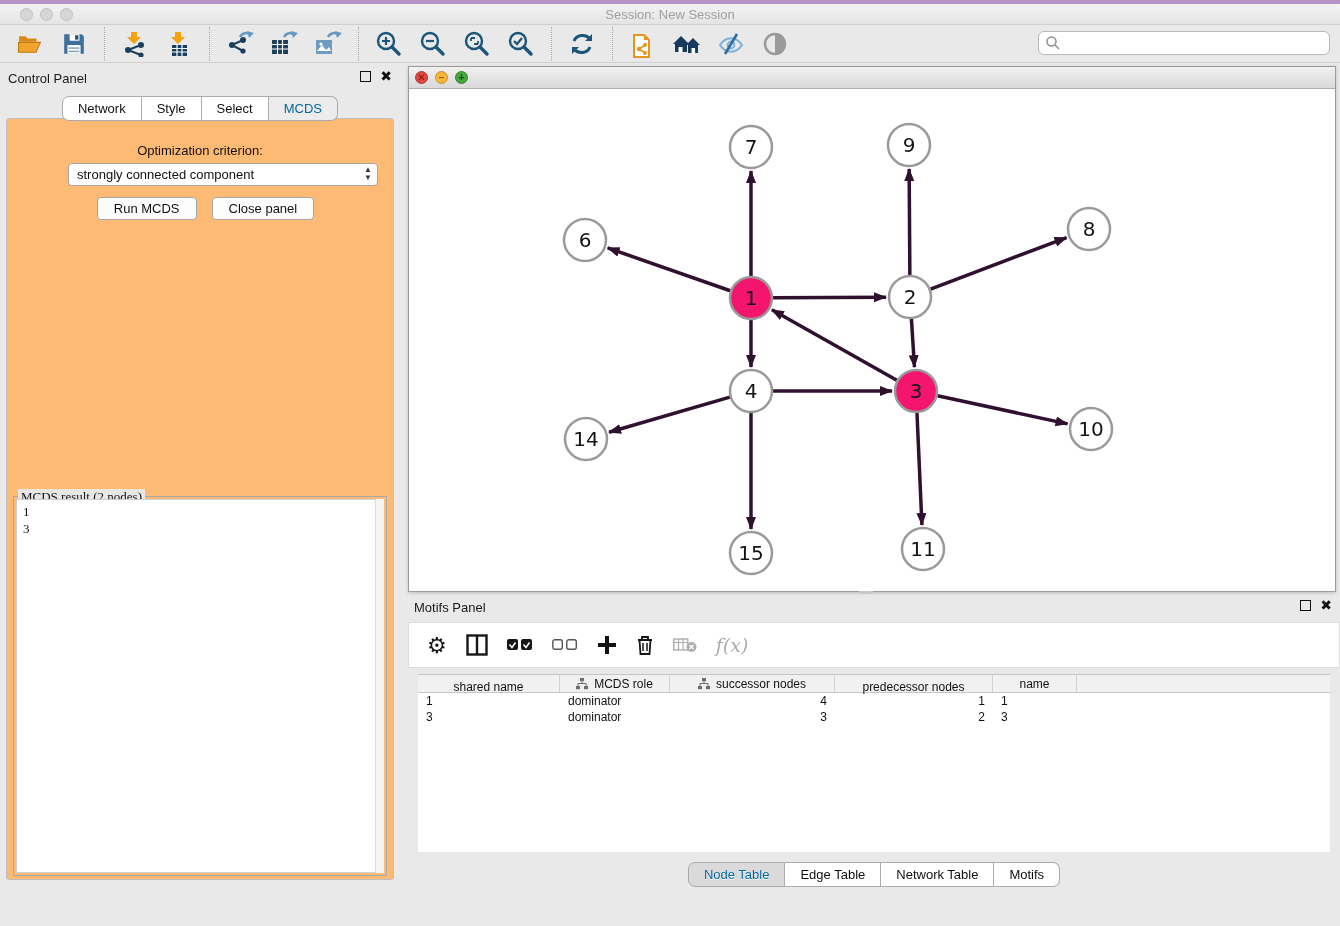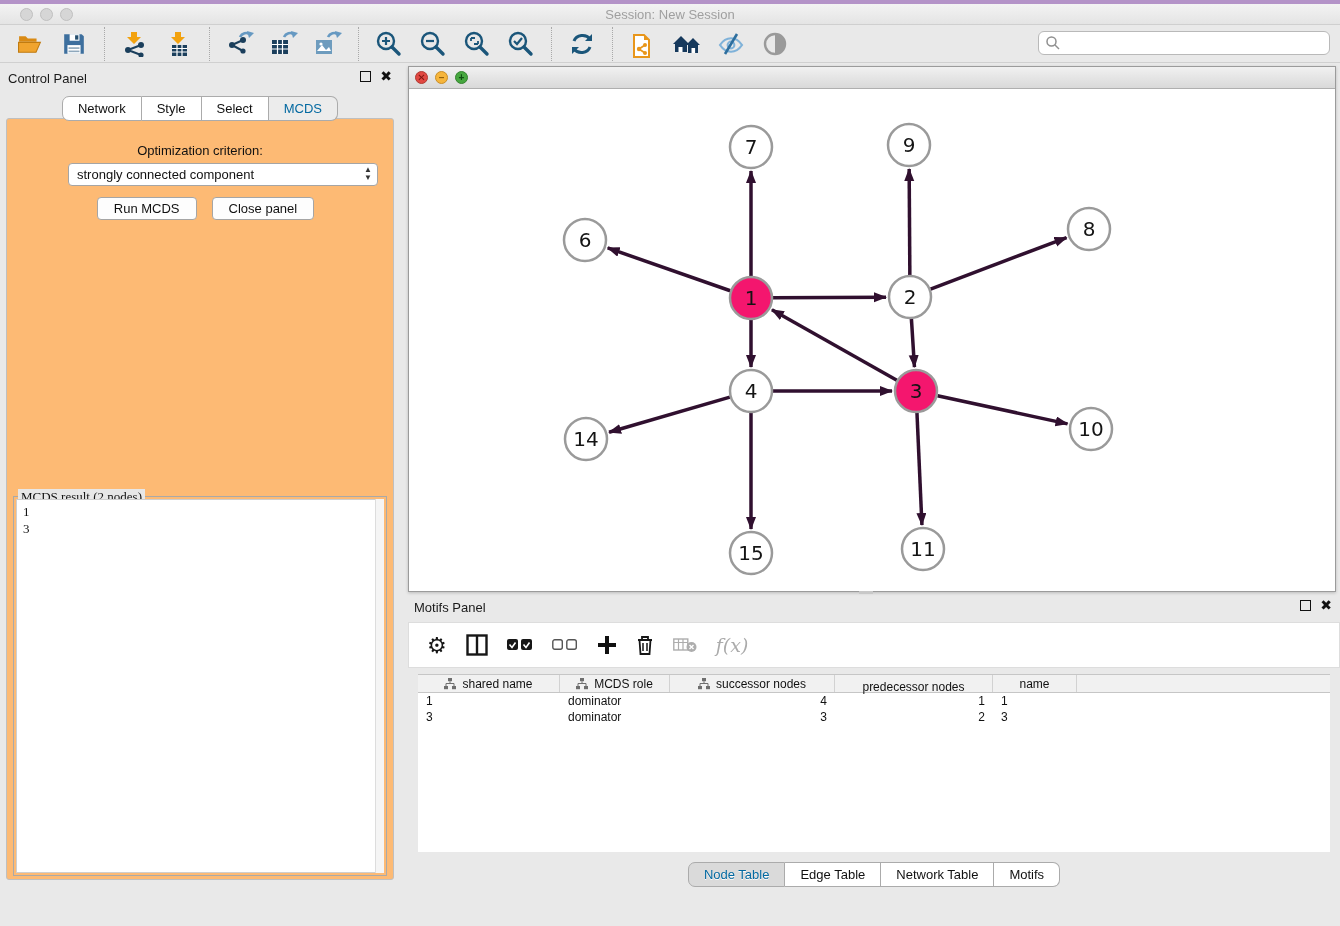--- a/index.html
+++ b/index.html
@@ -61,21 +61,21 @@
   .table-panel { position:absolute; left:408px; top:595px; width:932px; height:295px; }
   .tp-header { position:relative; height:25px; }
   .tp-title { position:absolute; left:6px; top:5px; font-size:13px; color:#1A1A1A; }
   .tp-toolbar { position:absolute; left:0; top:27px; width:100%; height:46px; background:#fff; border:1px solid #DDD; display:flex; align-items:center; gap:19px; padding-left:18px; }
   .tp-icon { display:flex; align-items:center; justify-content:center; height:30px; }
   .gear-glyph { font-size:22px; color:#161616; font-family:"DejaVu Sans",sans-serif; }
   .fx { font-size:19px; color:#ABABAB; font-style:italic; font-family:"DejaVu Serif",serif; }
   .tp-table { position:absolute; left:10px; top:79px; right:10px; height:178px; background:#fff; }
   .thead { display:flex; border-top:1px solid #C6C6C6; border-bottom:1px solid #C6C6C6; background:#F1F1F1; height:19px; }
   .th { display:flex; align-items:center; justify-content:center; gap:6px; font-size:12px; color:#111; border-right:1px solid #D2D2D2; height:100%; }
-  .th:nth-child(1){ width:142px; } .th:nth-child(2){ width:110px; } .th:nth-child(3){ width:165px; } .th:nth-child(4){ width:158px;flex-direction:column; } .th:nth-child(5){ width:84px; }
+  .th:nth-child(1){ width:142px;flex-direction:column; } .th:nth-child(2){ width:110px; } .th:nth-child(3){ width:165px; } .th:nth-child(4){ width:158px;flex-direction:column; } .th:nth-child(5){ width:84px; }
   .trow { display:flex; height:16px; font-size:12px; color:#111; }
   .td { padding:1px 8px; overflow:hidden; }
   .td:nth-child(1){ width:142px; } .td:nth-child(2){ width:110px; } .td:nth-child(3){ width:165px; text-align:right; } .td:nth-child(4){ width:158px; text-align:right; } .td:nth-child(5){ width:84px; }
   .tp-tabs { position:absolute; left:0; right:0; top:267px; display:flex; justify-content:center; }
 
   
   .status-bar { position:absolute; left:0; top:893px; width:1340px; height:33px; background:#E9E9E9; border-top:1px solid #CDCDCD; }
   .list-btn { position:absolute; left:10px; top:4px; width:30px; height:23px; background:#FDFDFD; border:1px solid #ABABAB; display:flex; align-items:center; justify-content:center; }
   .memory-btn { position:absolute; right:8px; top:4px; height:23px; background:#FDFDFD; border:1px solid #ABABAB; border-radius:3px; display:flex; align-items:center; gap:6px; padding:0 10px; font-size:12px; color:#111; }
   .memory-dot { width:11px; height:11px; border-radius:50%; background:var(--status-green,#1E9E3E); }

